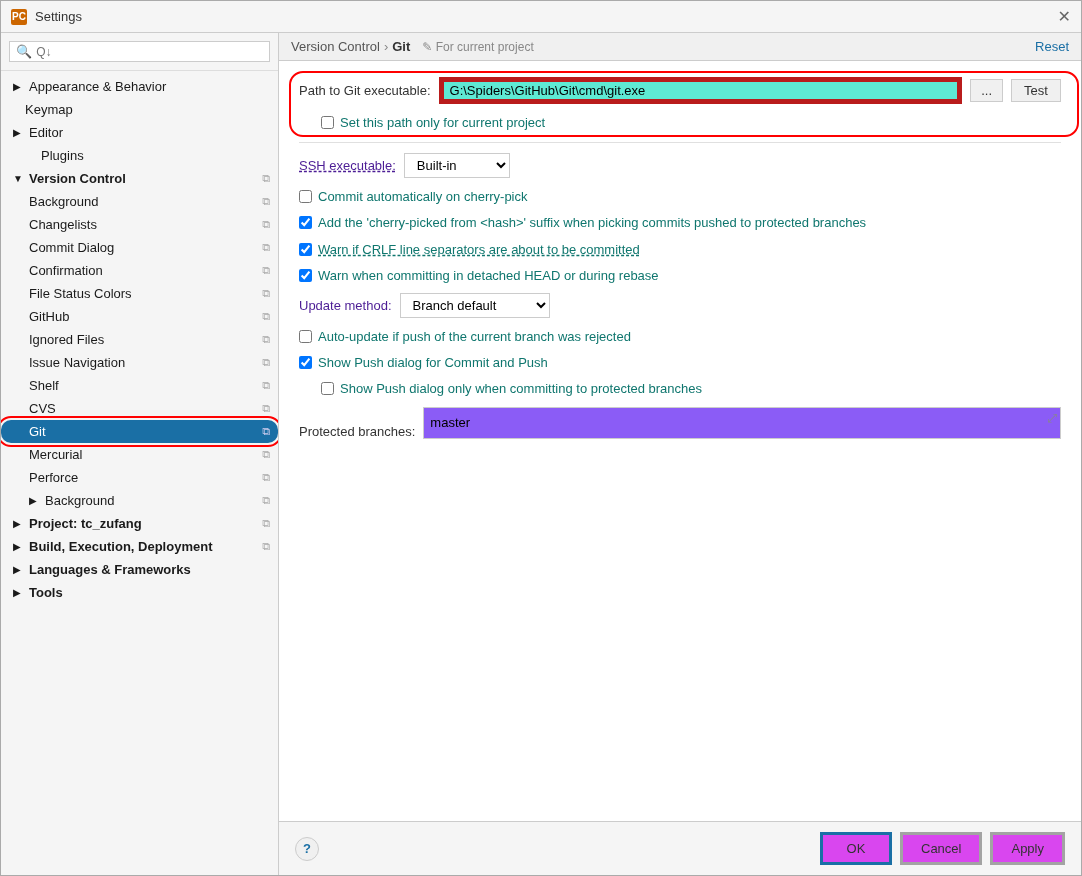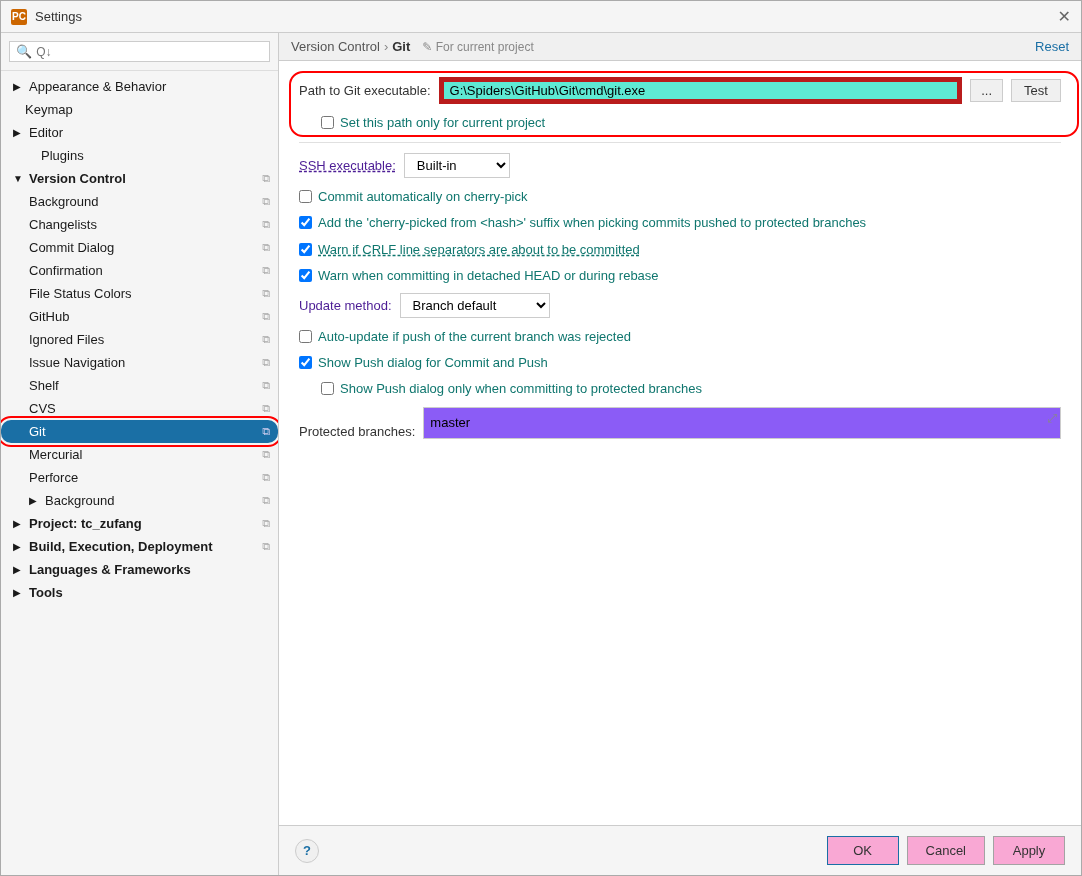--- a/index.html
+++ b/index.html
@@ -267,22 +267,22 @@
       padding: 10px 16px;
       display: flex;
       align-items: center;
       justify-content: space-between;
     }
     .bottom-bar-right {
       display: flex;
       gap: 8px;
     }
     .btn-dialog {
-      border: 1px solid #a3a3a3;
-      background: #f9a8d4;
+      border: 3px solid #a3a3a3;
+      background: #d946ef;
       padding: 6px 18px;
       cursor: pointer;
       font-size: 13px;
       color: #333;
       min-width: 72px;
     }
     .btn-dialog.ok {
       border-color: #1a6fa5;
       color: #333;
     }

